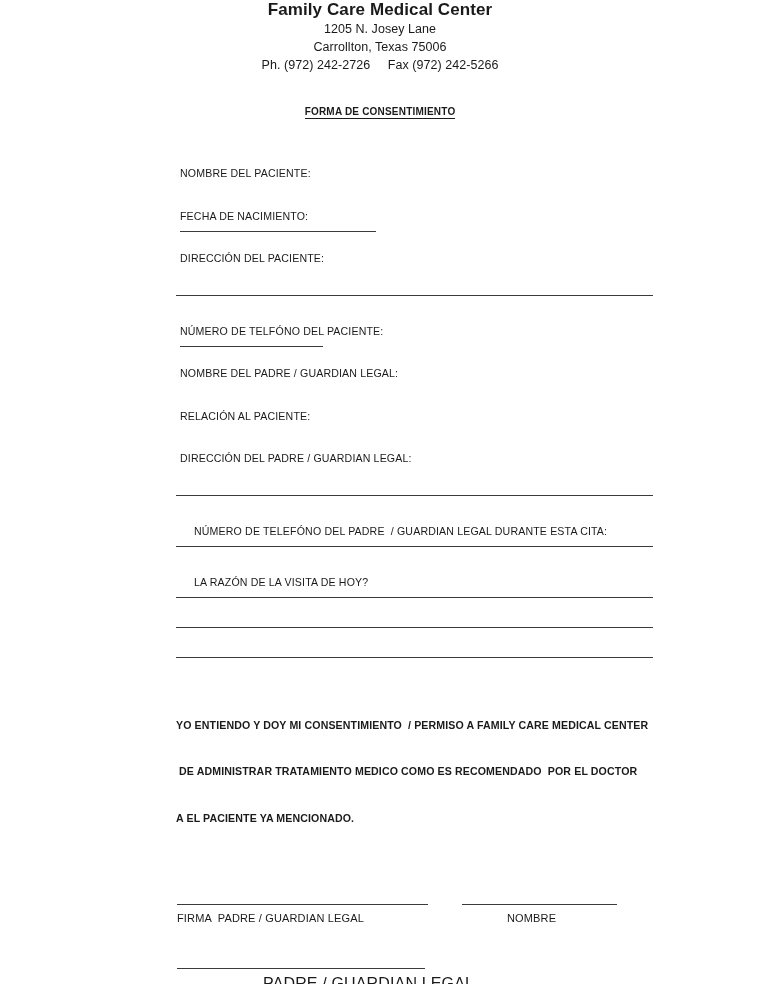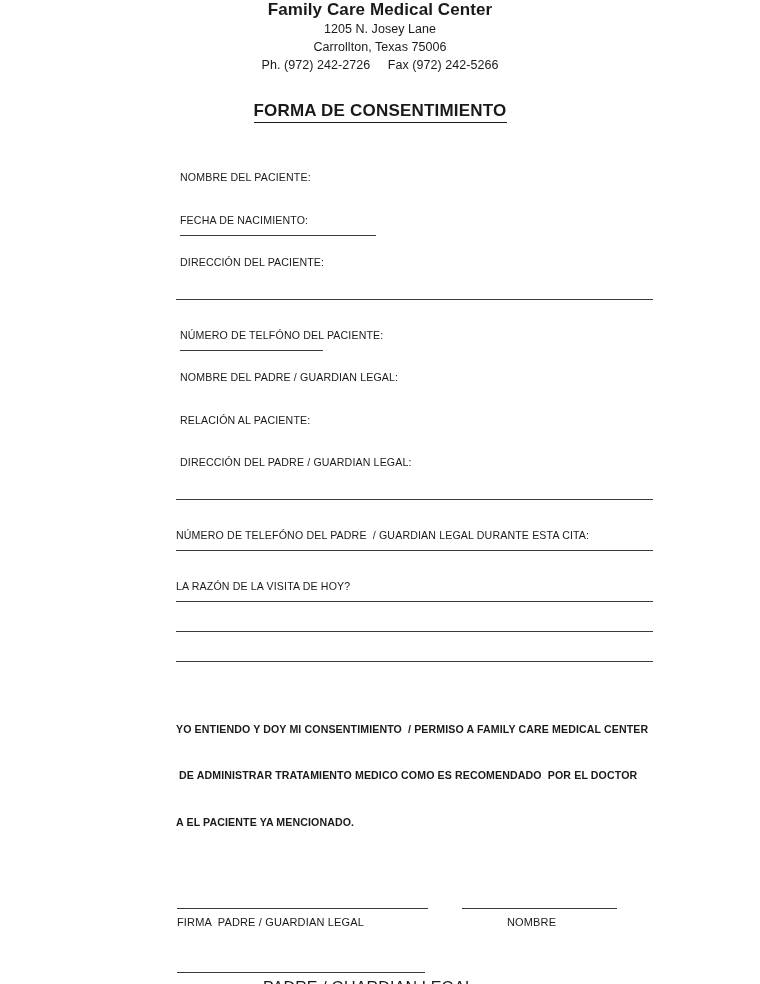--- a/index.html
+++ b/index.html
@@ -44,21 +44,21 @@
     letter-spacing: 0.05px;
     white-space: pre;
   }
 
   .doc-title-wrap {
     text-align: center;
     margin-top: 27px;
   }
   .doc-title {
     display: inline-block;
-    font-size: 17px;
+    font-size: 10px;
     font-weight: bold;
     letter-spacing: 0.2px;
     border-bottom: 1.3px solid #1a1a1a;
     padding-bottom: 1px;
   }
 
   
   .form-body {
     margin: 0 0 0 176px;
     width: 480px;
@@ -95,20 +95,21 @@
     margin-bottom: 29px;
     margin-top: 9px;
   }
   .rule-line.tight { margin-top: 0; }
 
   .plain-row {
     font-size: 10.6px;
     letter-spacing: 0.15px;
     margin-bottom: 9px;
     white-space: pre;
+    margin-left: 18px;
   }
 
   
   .consent {
     font-size: 10.6px;
     font-weight: bold;
     letter-spacing: 0.12px;
     line-height: 15.5px;
     margin-top: 22px;
     white-space: pre;

